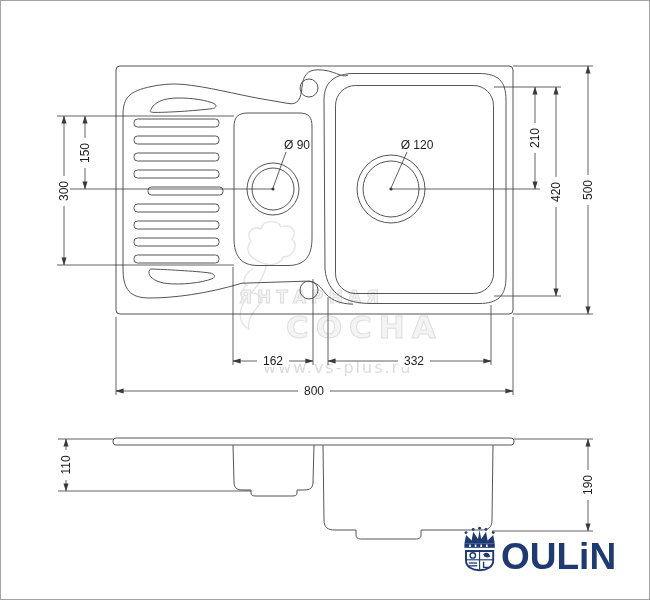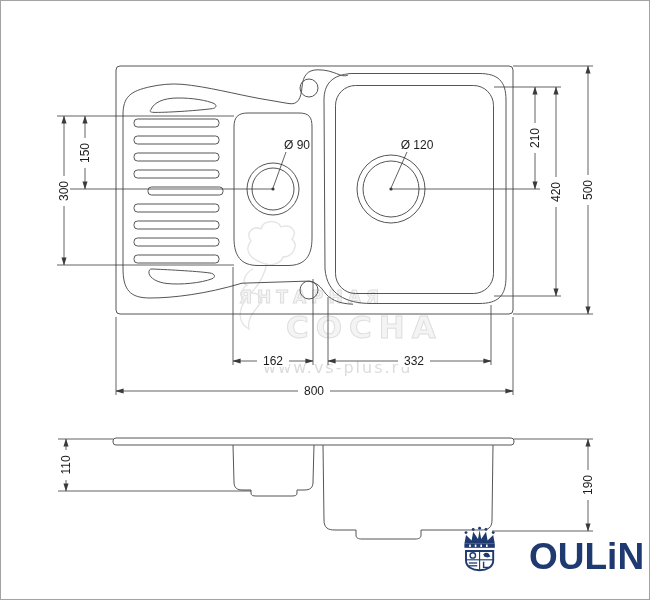--- a/index.html
+++ b/index.html
@@ -14,21 +14,21 @@
     -webkit-text-stroke:1px #dedede;text-stroke:1px #dedede;
   }
   .wm1{left:238px;top:286px;font-size:17px;letter-spacing:5px;}
   .wm2{left:262px;top:308px;font-size:31px;letter-spacing:7px;margin-left:23px;}
   .wm-url{left:262px;top:357px;font-size:16px;letter-spacing:2px;color:#dcdcdc;
     font-family:"DejaVu Sans",sans-serif;}
   svg.draw{position:absolute;left:0;top:0;z-index:2;}
   .brandword{
     position:absolute;z-index:3;left:500px;top:537px;
     font-family:"Liberation Sans",sans-serif;font-weight:bold;
-    font-size:37px;letter-spacing:0px;color:#1e3a70;line-height:1;margin-left:28px;
+    font-size:37px;letter-spacing:0px;color:#1e3a70;line-height:1;
   }
 </style>
 </head>
 <body>
 
 <div class="frame">
 
   <div class="wm wm1 wm-line">ЯНТАРНАЯ</div>
   <div class="wm wm2 wm-line">СОСНА</div>
   <div class="wm wm-url">www.vs-plus.ru</div>

